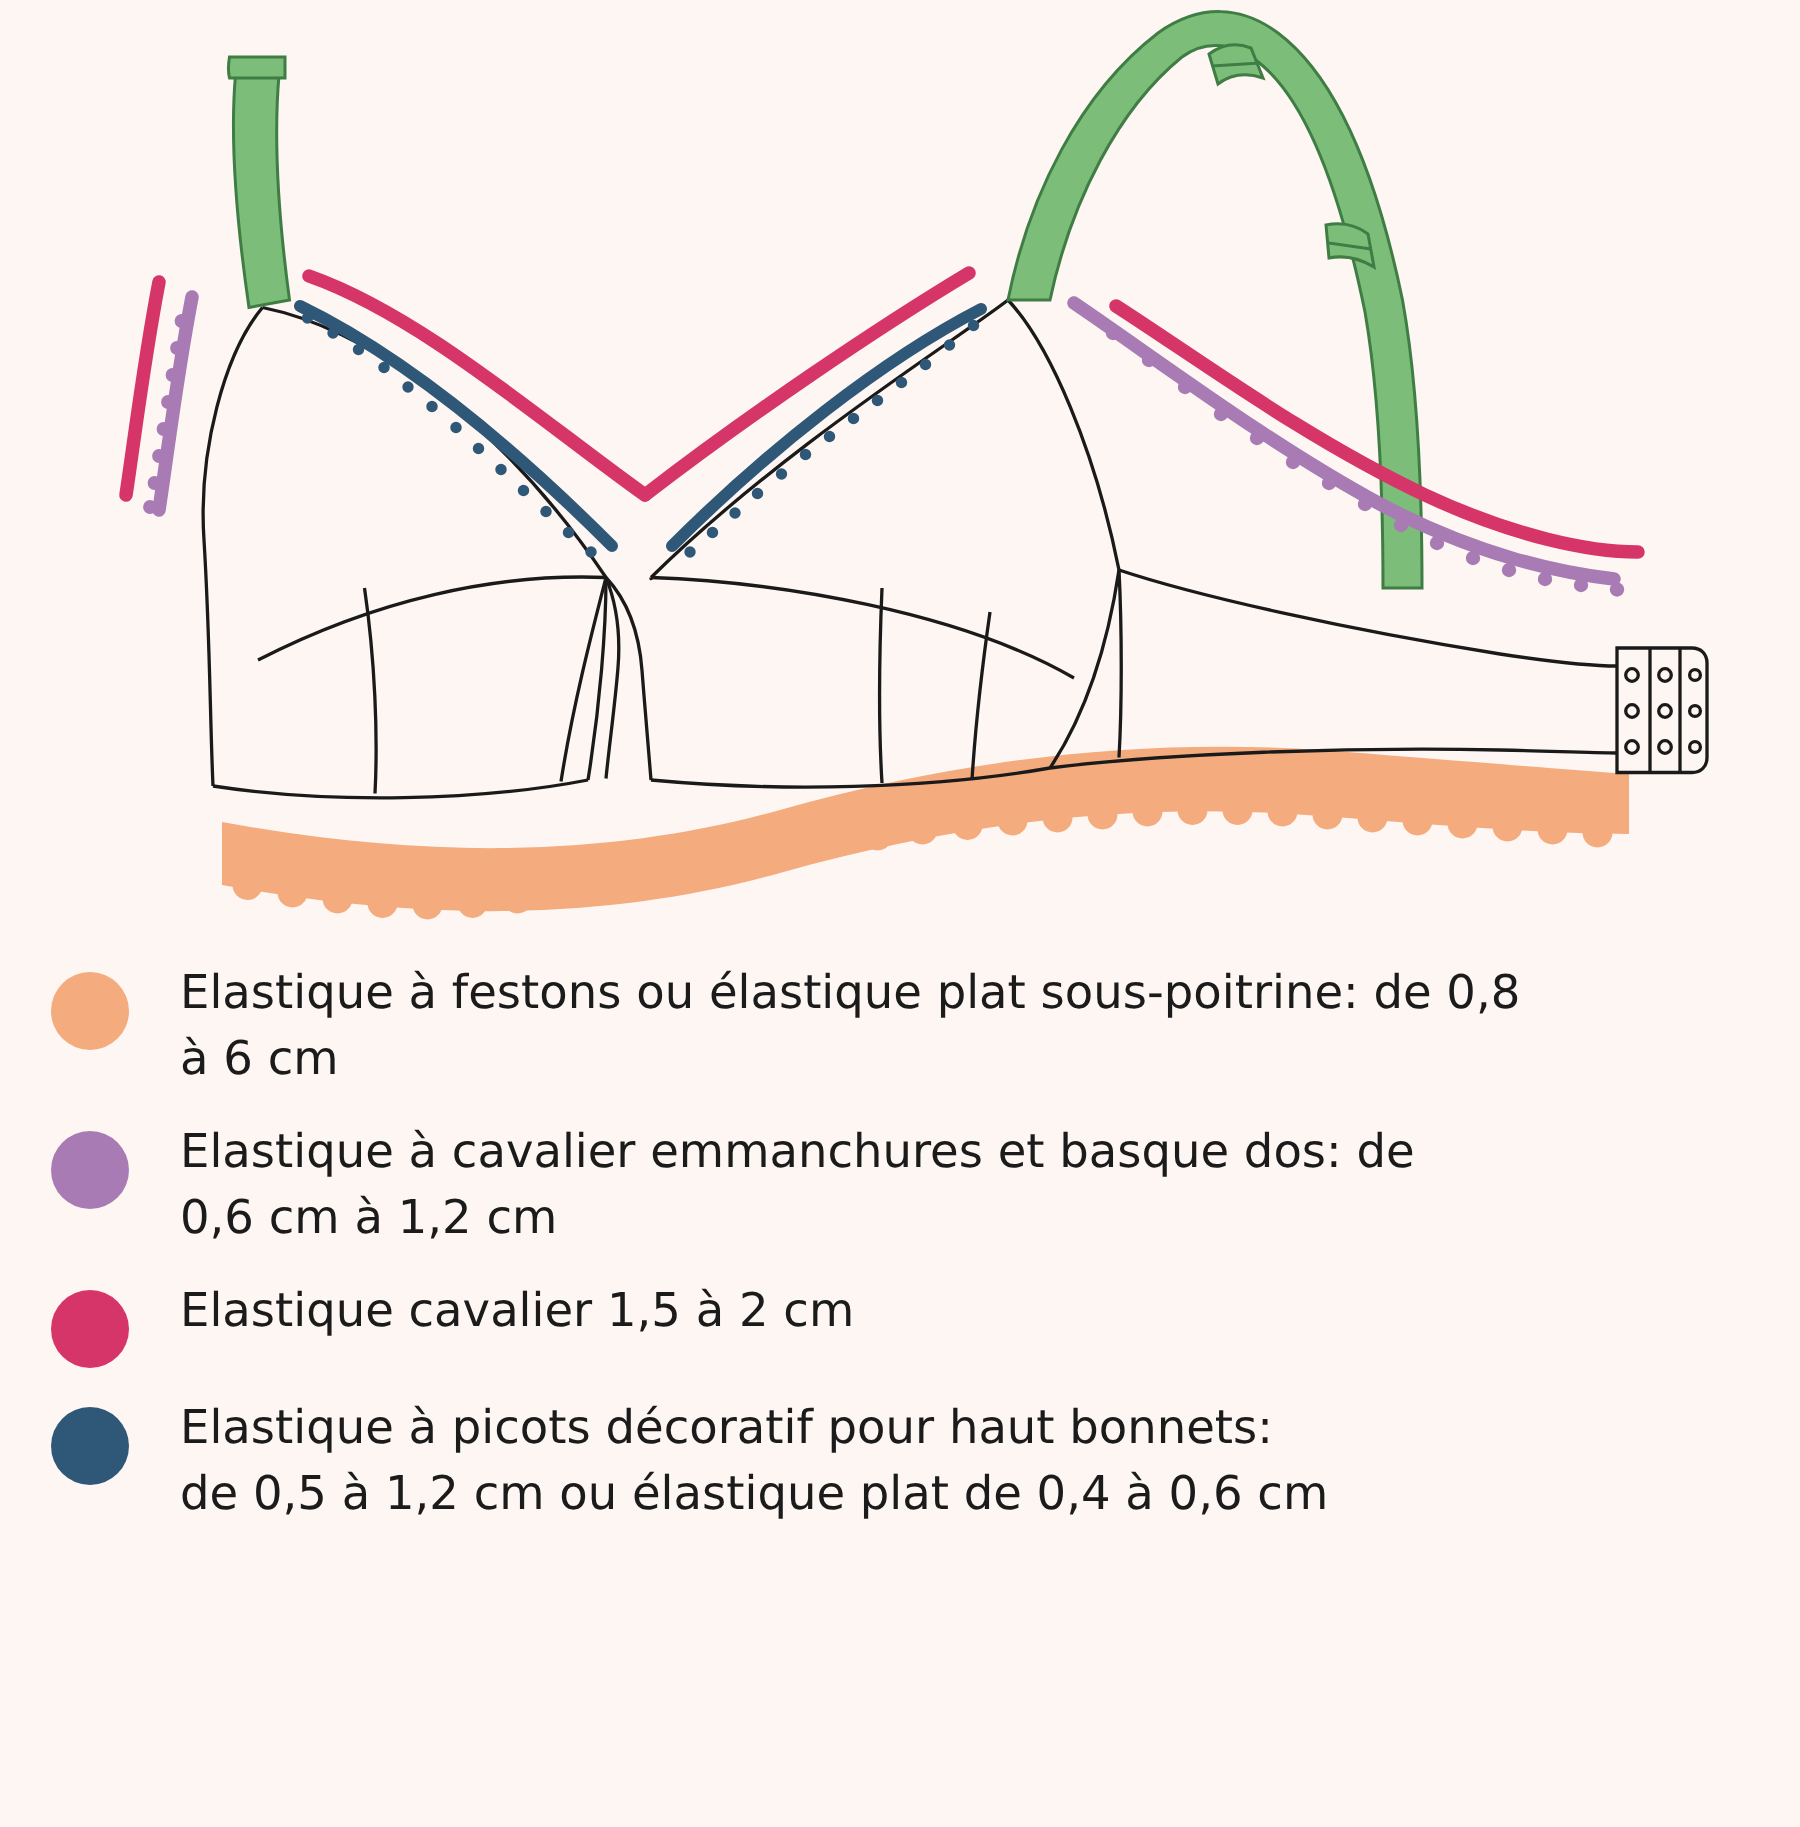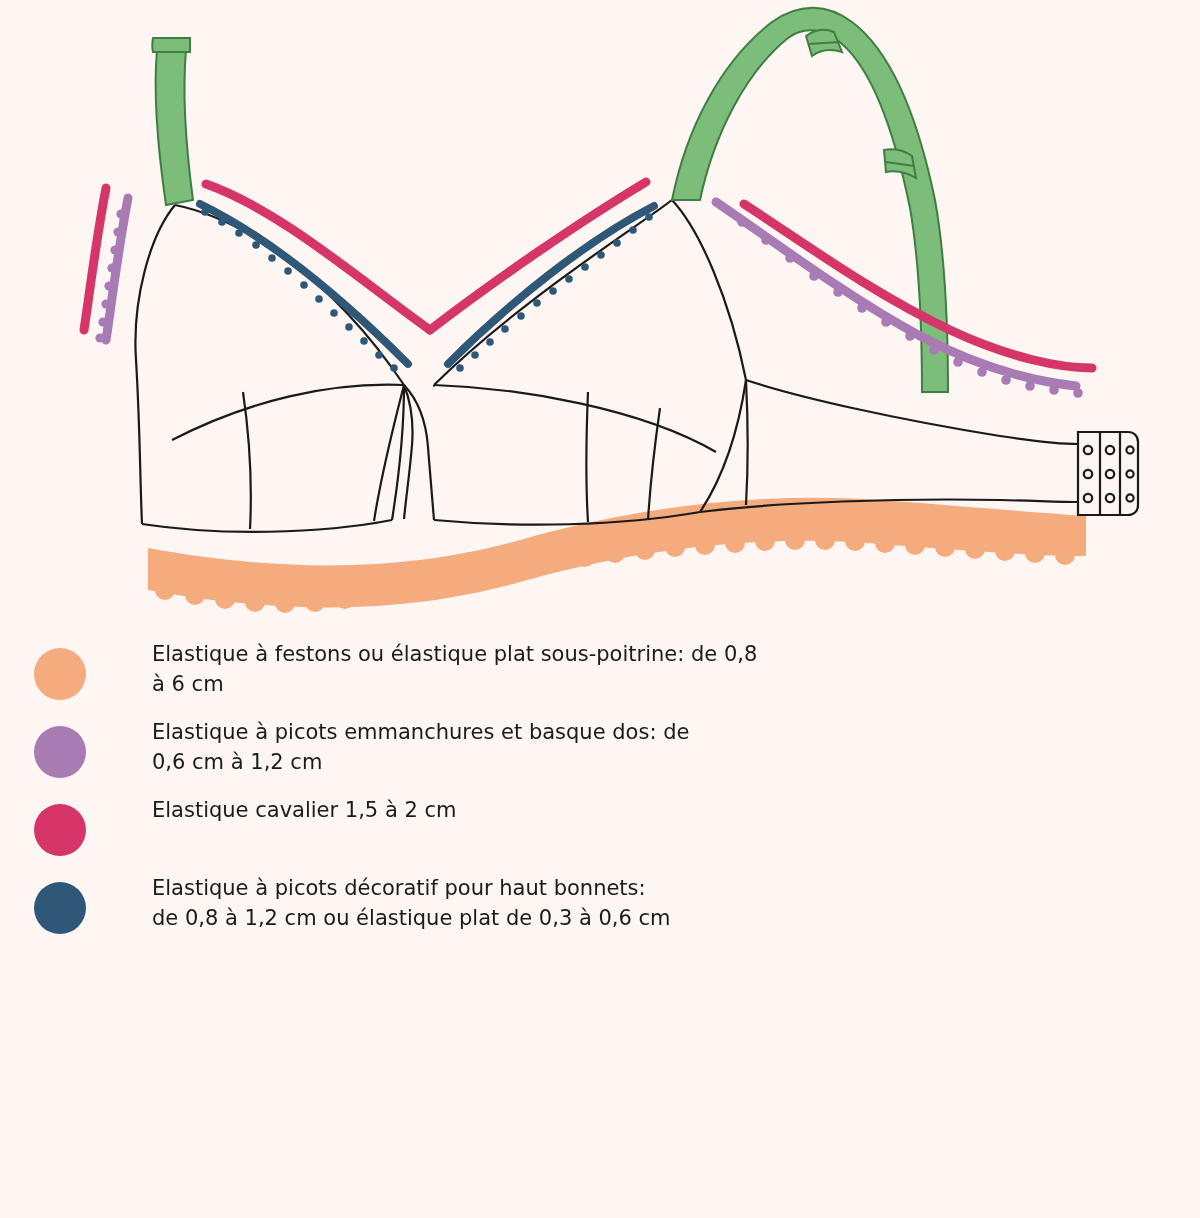--- a/index.html
+++ b/index.html
@@ -46,27 +46,26 @@
     justify-content: center;
     padding-top: 8px;
   }
   .swatch {
     width: 52px;
     height: 52px;
     border-radius: 50%;
     display: block;
   }
   .legend-text {
-    font-size: 21px;
+    font-size: 31px;
     line-height: 1.42;
     color: #1b1b1b;
     font-family: "DejaVu Sans", sans-serif;
     max-width: 1010px;
     padding-right: 20px;
-    margin-left: 32px;
   }
   .legend-text .line2 {
     display: block;
   }
 </style>
 </head>
 <body>
 
 <div class="page">
 
@@ -261,40 +260,40 @@
         <span>Elastique à festons ou élastique plat sous-poitrine: de 0,8</span>
         <span class="line2">à 6 cm</span>
       </div>
     </div>
 
     <div class="legend-row">
       <div class="swatch-cell">
         <span class="swatch" style="background:#a87bb5"></span>
       </div>
       <div class="legend-text">
-        <span>Elastique à picots emmanchures et basque dos: de</span>
+        <span>Elastique à cavalier emmanchures et basque dos: de</span>
         <span class="line2">0,6 cm à 1,2 cm</span>
       </div>
     </div>
 
     <div class="legend-row">
       <div class="swatch-cell">
         <span class="swatch" style="background:#d6356a"></span>
       </div>
       <div class="legend-text">
         <span>Elastique cavalier 1,5 à 2 cm</span>
       </div>
     </div>
 
     <div class="legend-row">
       <div class="swatch-cell">
         <span class="swatch" style="background:#2f5878"></span>
       </div>
       <div class="legend-text">
         <span>Elastique à picots décoratif pour haut bonnets:</span>
-        <span class="line2">de 0,8 à 1,2 cm ou élastique plat de 0,3 à 0,6 cm</span>
+        <span class="line2">de 0,5 à 1,2 cm ou élastique plat de 0,4 à 0,6 cm</span>
       </div>
     </div>
 
 
   </div>
 
 </div>
 
 </body></html>

